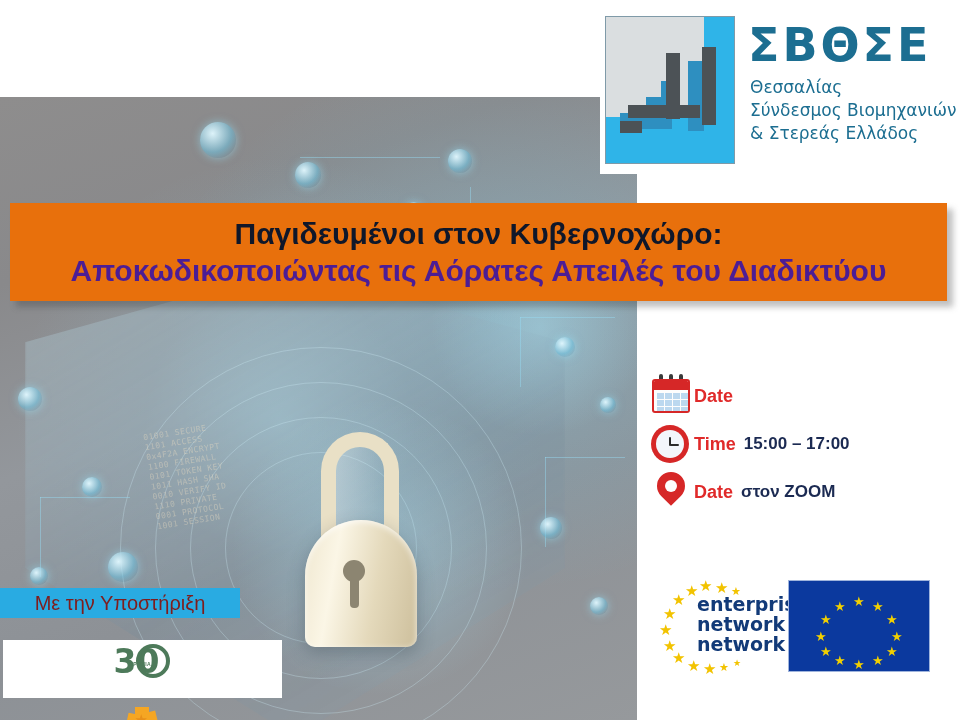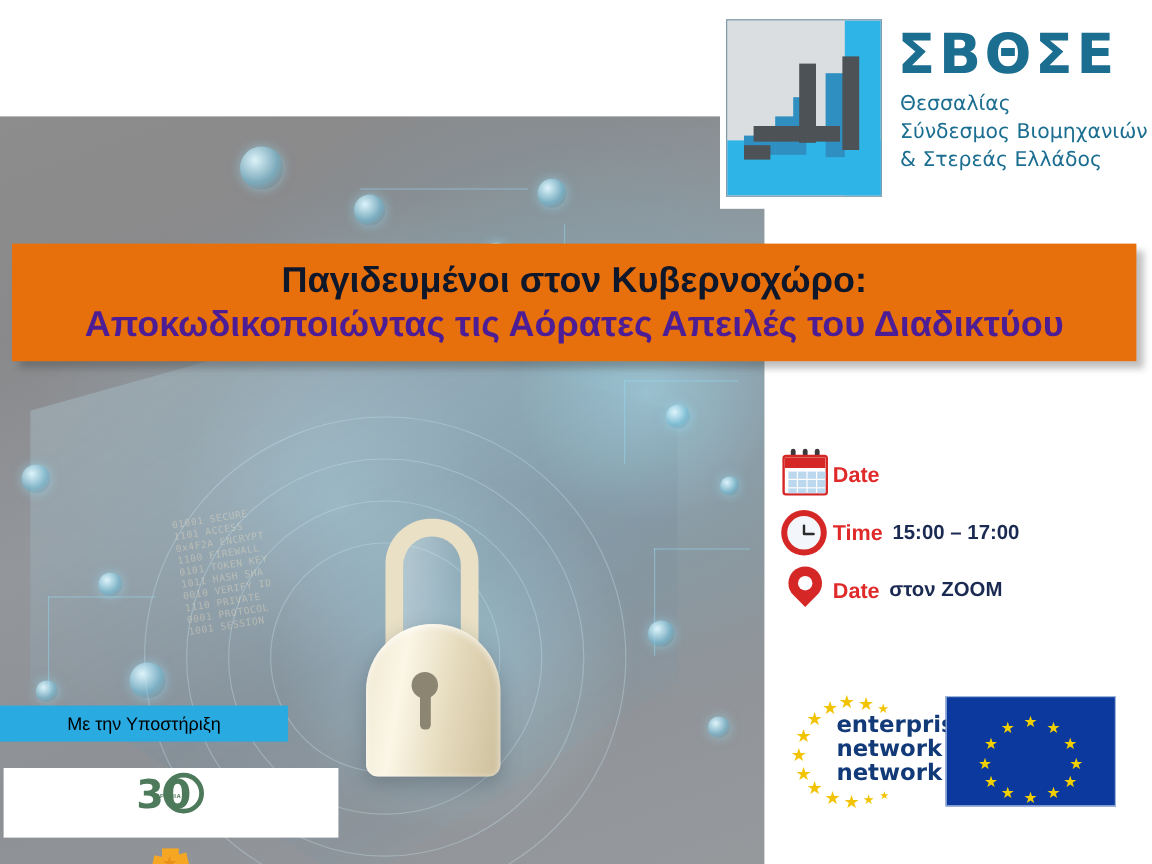--- a/index.html
+++ b/index.html
@@ -88,21 +88,21 @@
   .clk .h{position:absolute;background:#2b2b2b;border-radius:1px;}
 
   
   .pin{position:absolute;left:9px;top:2px;width:28px;height:28px;border-radius:50% 50% 50% 0;
        transform:rotate(-45deg);background:#d62727;}
   .pin .dot{position:absolute;left:8px;top:8px;width:12px;height:12px;border-radius:50%;background:#fdfdfd;}
 
   
   .supband{position:absolute;left:0;top:588px;width:240px;height:30px;background:#29abe2;
         display:flex;align-items:center;justify-content:center;}
-  .supband span{color:#000000;font-size:15px;}
+  .supband span{color:#7f1d1d;font-size:20px;}
   .bank{position:absolute;left:3px;top:640px;width:279px;height:58px;background:#ffffff;
         display:flex;align-items:center;flex-direction:column;}
   .bank .thirty{position:relative;width:62px;height:44px;margin-left:4px;flex:0 0 62px;}
   .bank .thirty .t3{position:absolute;left:0;top:2px;color:#4d7a5a;font-size:33px;font-weight:bold;
         font-family:"DejaVu Sans",sans-serif;}
   .bank .thirty .ring{position:absolute;left:22px;top:4px;width:34px;height:34px;border-radius:50%;
         border:4px solid #4d7a5a;box-sizing:border-box;}
   .bank .thirty .yrs{position:absolute;left:16px;top:21px;color:#4d7a5a;font-size:5px;font-weight:bold;letter-spacing:.4px;}
   .bank .vline{width:1px;height:38px;background:#b9c7bd;margin:0 6px;}
   .bank .flower{position:relative;width:36px;height:40px;flex:0 0 36px;}

